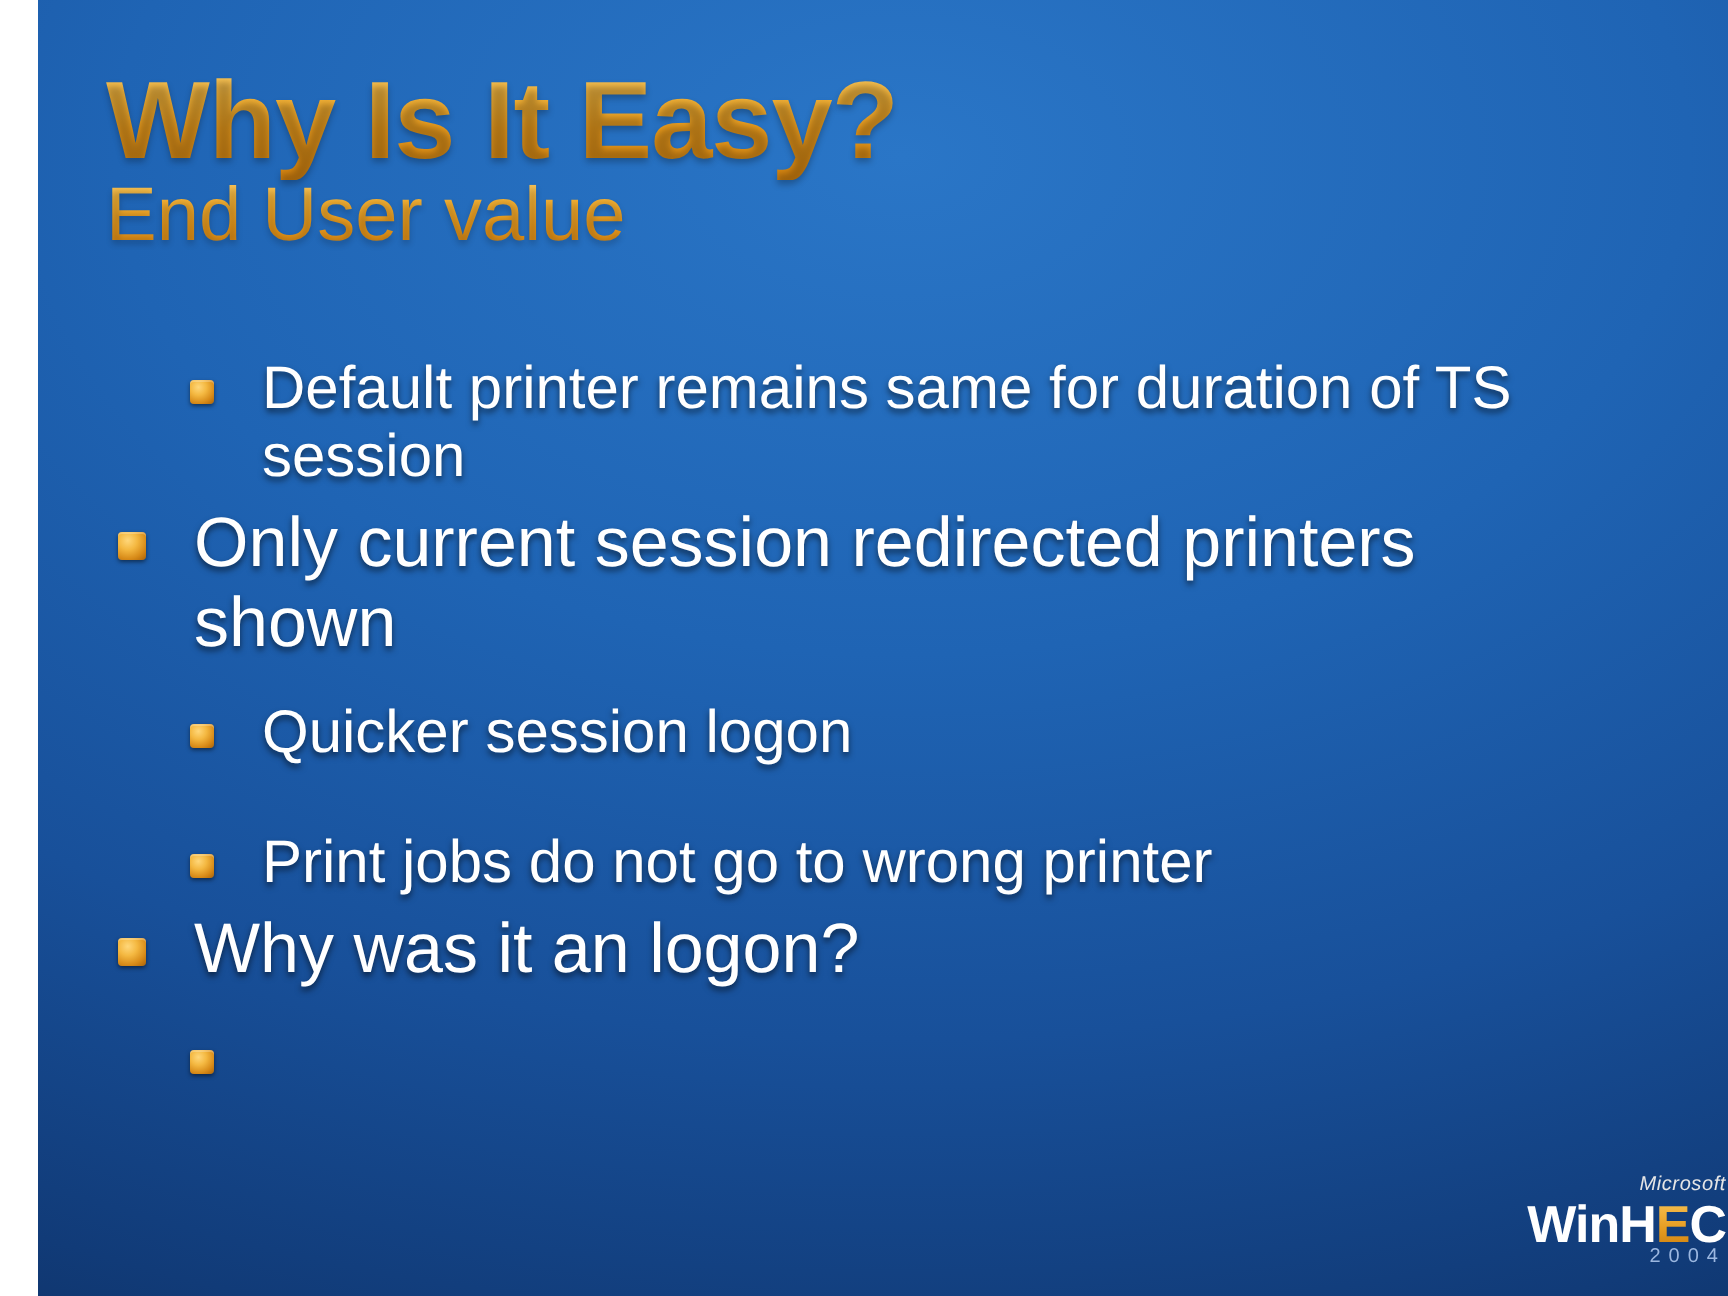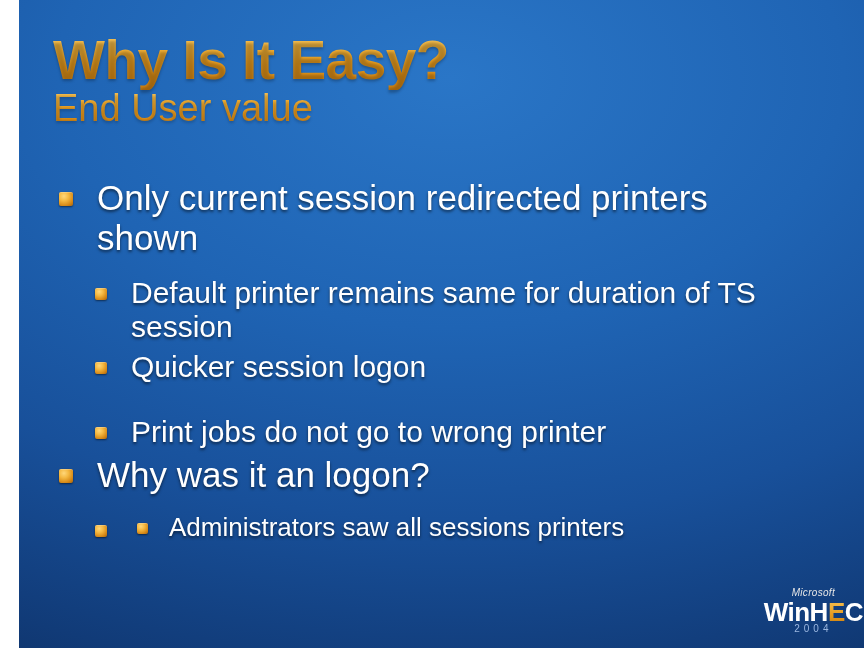--- a/index.html
+++ b/index.html
@@ -102,21 +102,21 @@
     left: 0; top: 10px; width: 11px; height: 11px;
   }
 
   .gap-after { margin-bottom: 30px; }
 
   
   .footer-logo {
     position: absolute;
     right: 20px;
     bottom: 14px;
-    text-align: center;
+    text-align: right;
     line-height: 1;
   }
   .ms-line {
     display: block;
     font-size: 10px;
     font-style: italic;
     color: #e6e6e6;
     letter-spacing: 0.3px;
     margin-bottom: 1px;
   }
@@ -144,51 +144,47 @@
 </head>
 <body>
 
 <div class="slide">
 
   <div class="title">Why Is It Easy?</div>
   <div class="subtitle">End User value</div>
 
   <div class="body">
 
+    <div class="item lvl2">
+      <span class="bullet"></span>
+      <span>Default printer remains same for duration of TS session</span>
+    </div>
+
     <div class="item lvl1">
       <span class="bullet"></span>
       <span>Only current session redirected printers shown</span>
-    </div>
-
-    <div class="item lvl2">
-      <span class="bullet"></span>
-      <span>Default printer remains same for duration of TS session</span>
     </div>
     <div class="item lvl2 gap-after">
       <span class="bullet"></span>
       <span>Quicker session logon</span>
     </div>
     <div class="item lvl2">
       <span class="bullet"></span>
       <span>Print jobs do not go to wrong printer</span>
     </div>
 
     <div class="item lvl1">
       <span class="bullet"></span>
       <span>Why was it an logon?</span>
     </div>
 
     <div class="item lvl2" style="margin-bottom:12px;">
       <span class="bullet"></span>
     </div>
 
-    <div class="item lvl3">
-      <span class="bullet"></span>
-      <span>Administrators saw all sessions printers</span>
-    </div>
 
   </div>
 
   <div class="footer-logo">
     <span class="ms-line">Microsoft</span>
     <span class="winhec-line">
       <span>Win</span><span>H</span><span class="winhec-e">E</span><span>C</span>
     </span>
     <span class="year-line">2004</span>
   </div>

